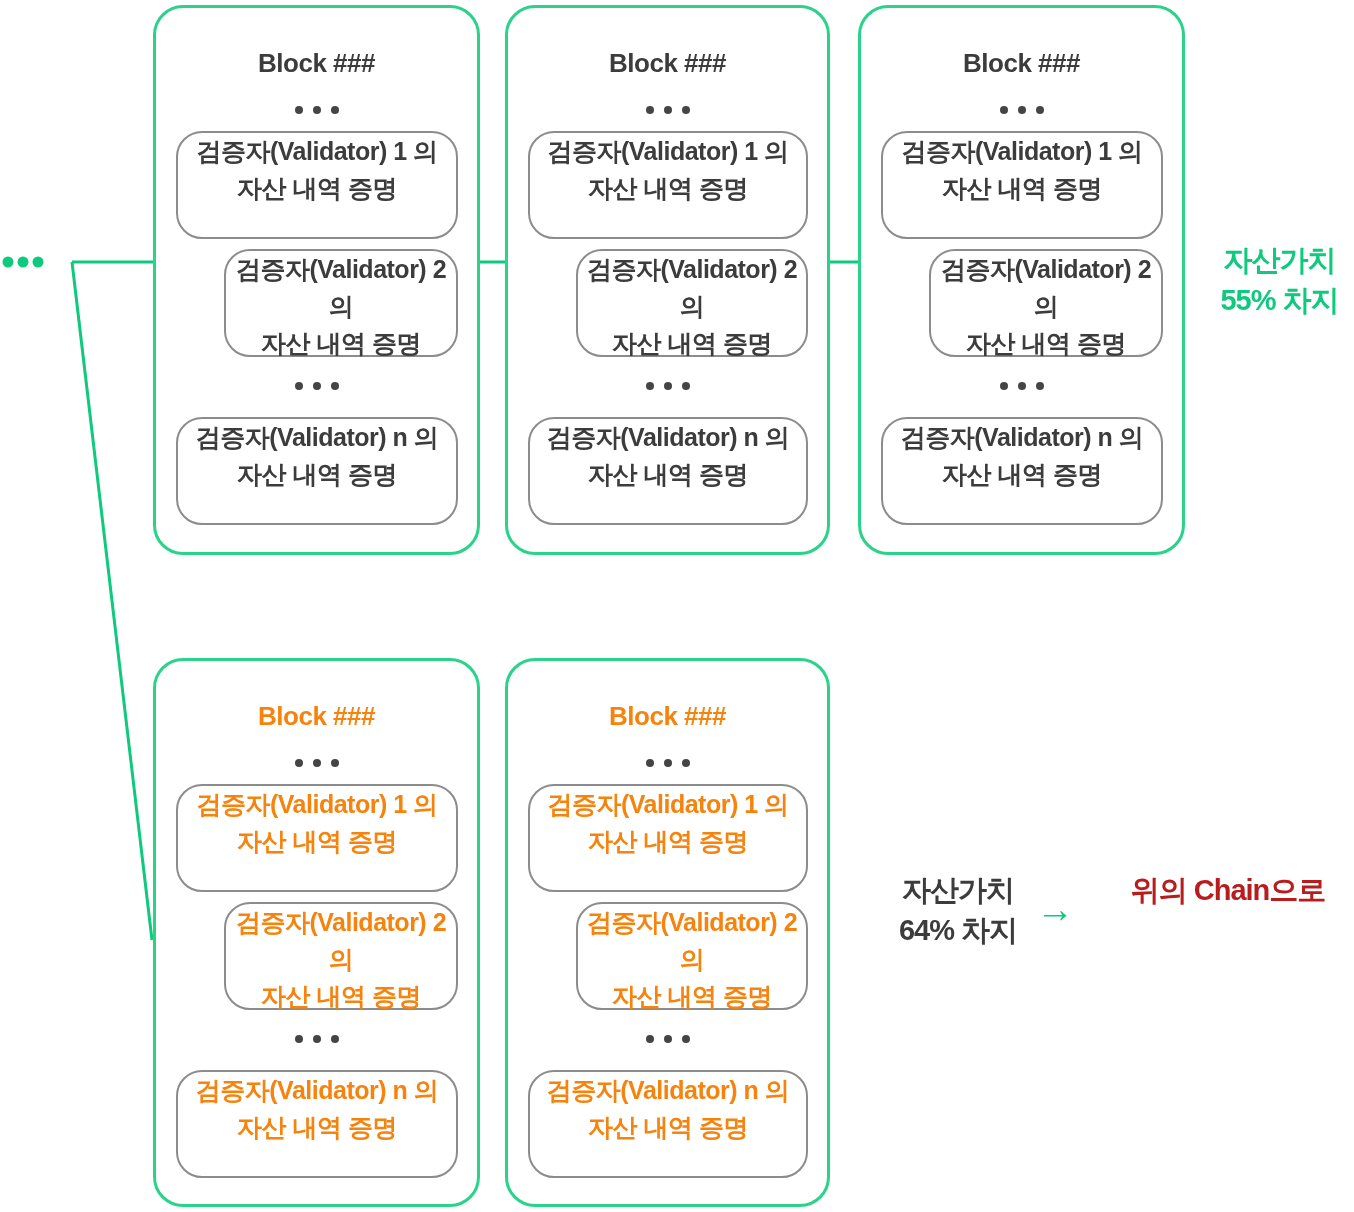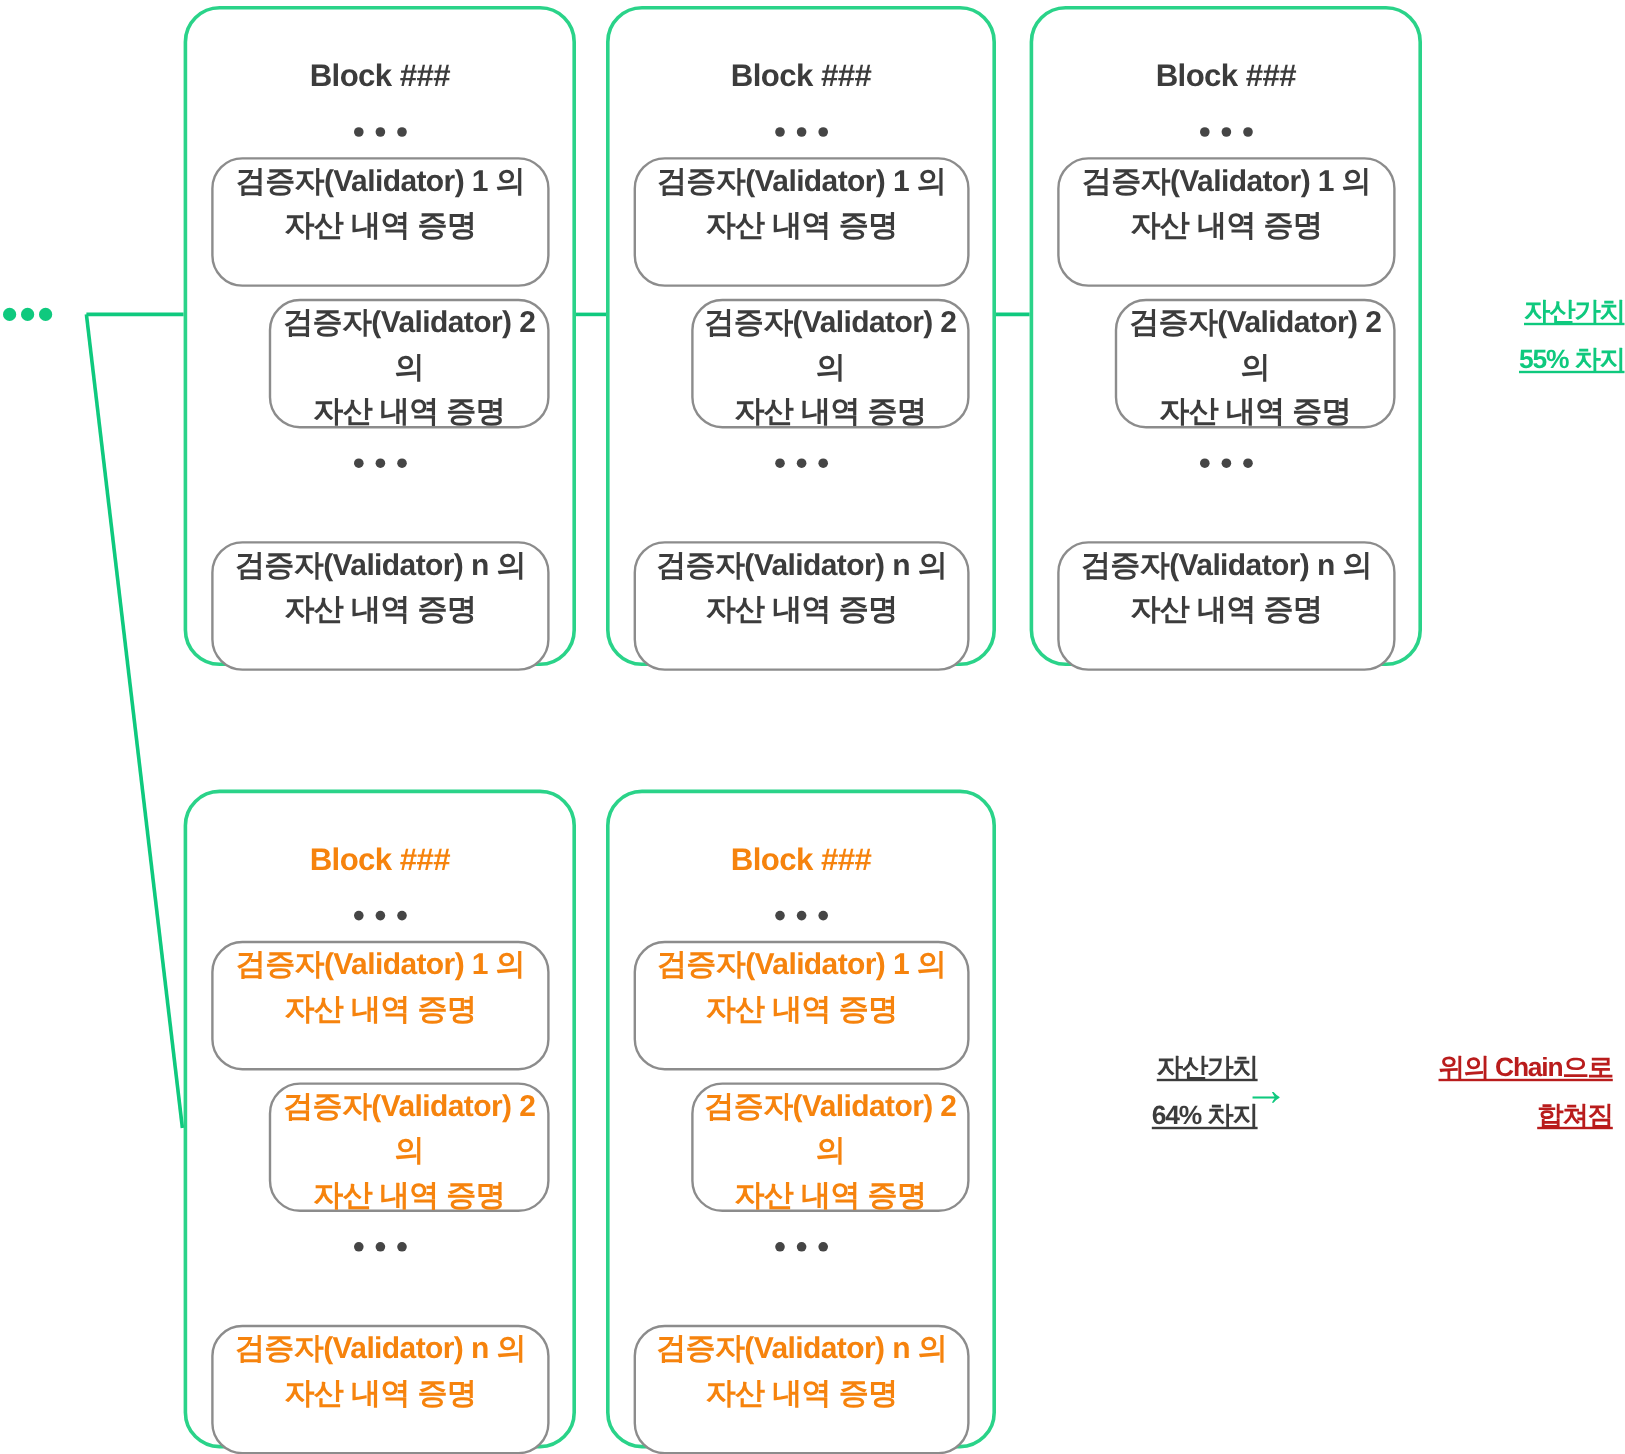--- a/index.html
+++ b/index.html
@@ -23,24 +23,24 @@
   .dots.d2{top:374px;}
   .card{
     position:absolute;left:20px;right:19px;height:108px;border:2px solid #8C8C8C;
     border-radius:26px;display:flex;flex-direction:column;align-items:center;justify-content:flex-start;
     font-size:25px;font-weight:bold;color:#3C3C3C;line-height:37px;text-align:center;
     letter-spacing:-0.5px;box-sizing:border-box;background:#ffffff;
   }
   .fork .card{color:#F6830D;}
   .card.c1{top:123px;}
   .card.c2{top:241px;margin-left:48px;}
-  .card.c3{top:409px;margin-top:34px;}
+  .card.c3{top:409px;}
   .side-label{
-    position:absolute;text-align:right;font-size:22px;font-weight:bold;line-height:40px;
-    letter-spacing:-1px;z-index:1;text-decoration:underline;
+    position:absolute;text-align:center;font-size:29px;font-weight:bold;line-height:40px;
+    letter-spacing:-1px;z-index:1;
   }
   .green-label{color:#0FC97E;}
   .mint-label{color:#b91c1c;}
   .dark-label{color:#3C3C3C;}
   .merge-arrow{
     position:absolute;left:1036px;top:888px;font-size:38px;font-weight:bold;color:#0FC97E;z-index:1;
   }
 </style>
 </head>
 <body>
@@ -198,16 +198,15 @@
 
   <div class="side-label dark-label" style="left:868px;top:870px;width:180px;">
     <div>자산가치</div>
     <div>64% 차지</div>
   </div>
 
   <div class="merge-arrow">→</div>
 
   <div class="side-label mint-label" style="left:1112px;top:870px;width:232px;">
     <div>위의 Chain으로</div>
-    <div>합쳐짐</div>
   </div>
 
 </div>
 
 </body></html>

